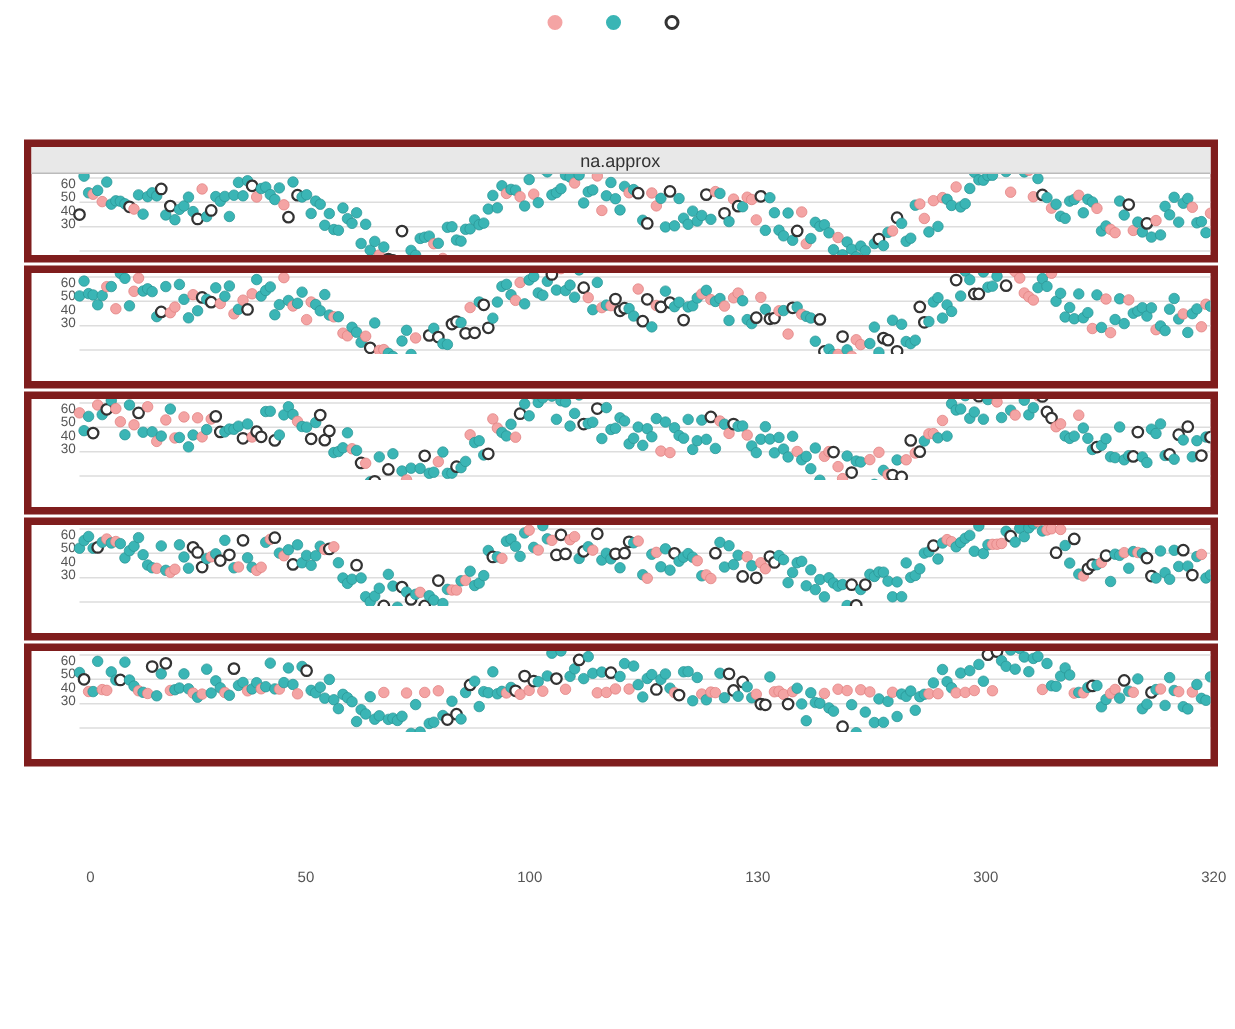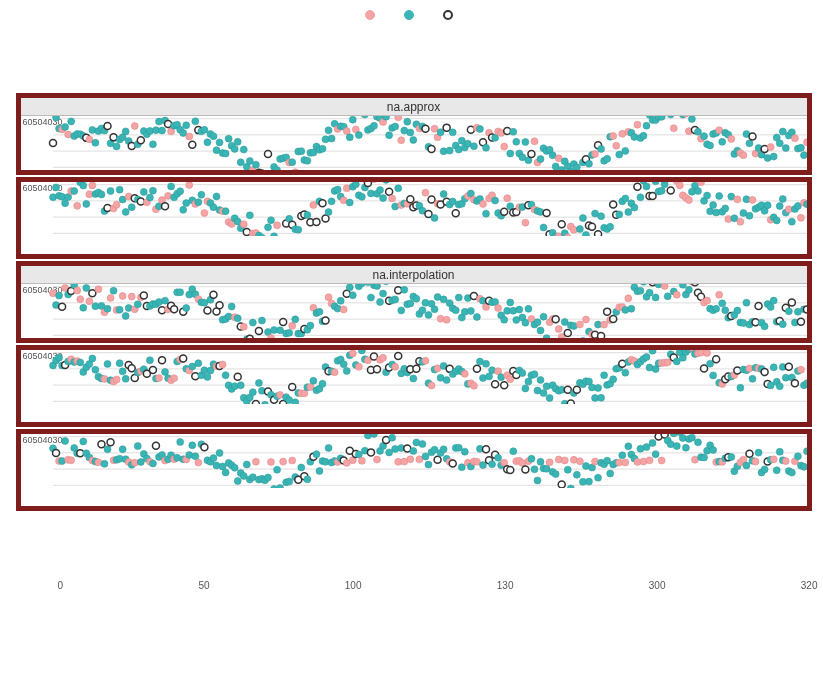--- a/index.html
+++ b/index.html
@@ -88,22 +88,22 @@
       overflow: hidden;
     }
 
     .y-ticks {
       position: absolute;
       left: 0;
       top: 0;
       width: 32px;
       height: 100%;
       display: flex;
-      flex-direction: row;
-      justify-content: space-between;
+      flex-direction: column;
+      justify-content: flex-start;
       padding: 2px 2px;
       font-size: 9px;
       color: #555;
       text-align: right;
     }
 
     .y-tick {
       line-height: 1;
     }
 
@@ -683,21 +683,20 @@
               <circle cx="98.39357429718876%" cy="50.175355613316505%" r="3.5" fill="#3ab5b5" stroke="#2a9595" stroke-width="0.5"></circle>
               <circle cx="98.79518072289156%" cy="44.31749354242995%" r="3.5" fill="#3ab5b5" stroke="#2a9595" stroke-width="0.5"></circle>
               <circle cx="99.19678714859438%" cy="66.36640246449117%" r="3.5" fill="#f4a4a4" stroke="#e08080" stroke-width="0.5"></circle>
               <circle cx="99.59839357429718%" cy="38.550539530817986%" r="3.5" fill="#f4a4a4" stroke="#e08080" stroke-width="0.5"></circle>
               <circle cx="100%" cy="41.07205705350558%" r="3.5" fill="#3ab5b5" stroke="#2a9595" stroke-width="0.5"></circle>
             </svg>
       </div>
     </div>
   </div>
       <div class="panel">
-    <div class="panel-title-bar">na.interpolation</div>
     <div class="panel-body">
       <div class="y-ticks">
         <span class="y-tick">60</span>
         <span class="y-tick">50</span>
         <span class="y-tick">40</span>
         <span class="y-tick">30</span>
       </div>
       <div class="plot-area">
         <svg class="dots">
               <line x1="0%" x2="100%" y1="5%" y2="5%" stroke="#ddd" stroke-width="1"></line>

